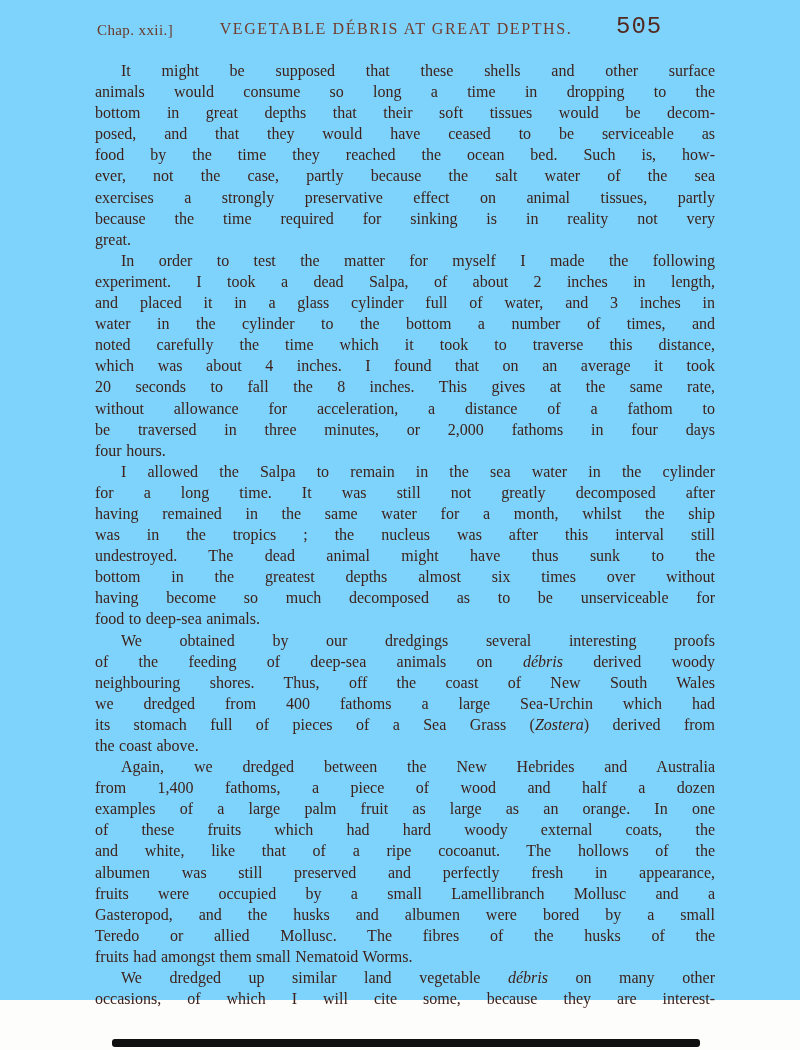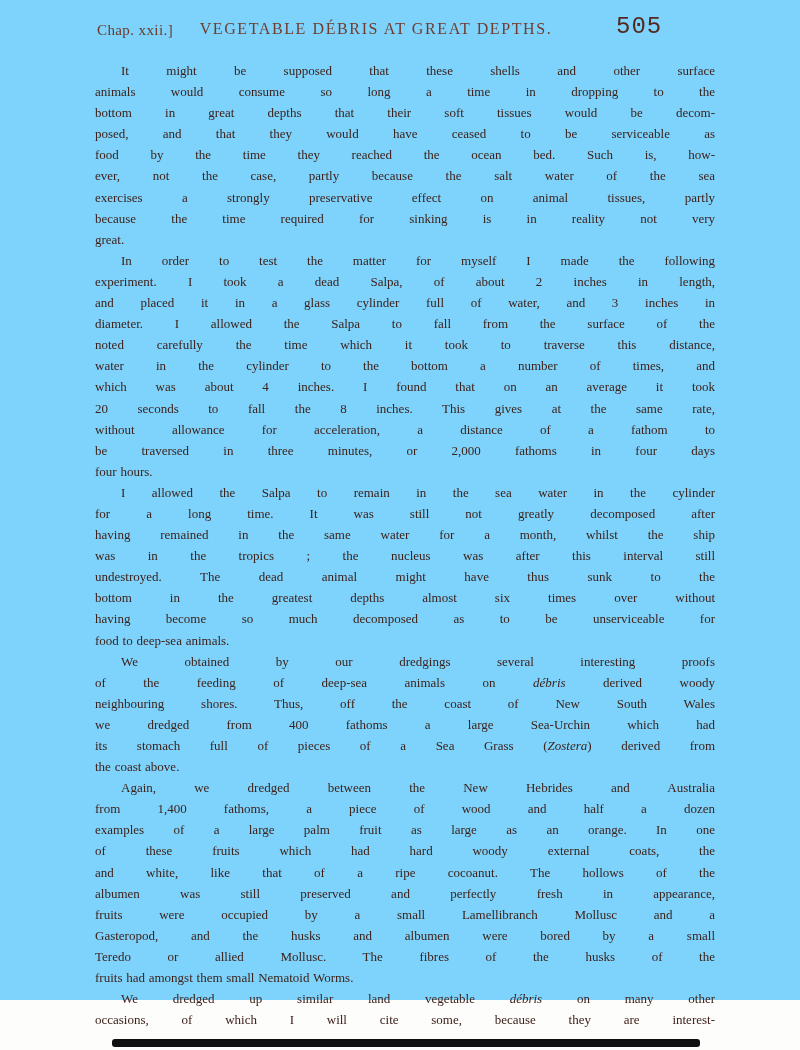--- a/index.html
+++ b/index.html
@@ -23,21 +23,21 @@
   #chapter-label {
     position: absolute;
     left: 97px;
     top: 22px;
     font-size: 15px;
     letter-spacing: 0.4px;
     color: #6b382a;
   }
   #page-title {
     position: absolute;
-    left: 376px;
+    left: 396px;
     top: 20px;
     transform: translateX(-50%);
     font-size: 16px;
     letter-spacing: 1.6px;
     white-space: nowrap;
     color: #713c2c;
   }
   #page-number {
     position: absolute;
     left: 616px;
@@ -51,21 +51,21 @@
   #body-text {
     position: absolute;
     left: 95px;
     top: 60px;
     width: 620px;
     color: #3e221b;
   }
   .line {
     height: 21.1px;
     line-height: 21.1px;
-    font-size: 13px;
+    font-size: 16px;
     text-align: justify;
     text-align-last: justify;
     overflow: hidden;
     word-spacing: 0.5px;
   }
   .line.first {
     text-indent: 26px;
   }
   .line.para-end {
     text-align-last: left;
@@ -104,23 +104,22 @@
         <div class="line"><span>food by the time they reached the ocean bed. Such is, how-</span></div>
         <div class="line"><span>ever, not the case, partly because the salt water of the sea</span></div>
         <div class="line"><span>exercises a strongly preservative effect on animal tissues, partly</span></div>
         <div class="line"><span>because the time required for sinking is in reality not very</span></div>
         <div class="line para-end"><span>great.</span></div>
       </div>
       <div>
         <div class="line first"><span>In order to test the matter for myself I made the following</span></div>
         <div class="line"><span>experiment. I took a dead Salpa, of about 2 inches in length,</span></div>
         <div class="line"><span>and placed it in a glass cylinder full of water, and 3 inches in</span></div>
-        <div class="line"><span>diameter. I allowed the Salpa to fall from the surface of the</span></div>
+        <div class="line"><span>water in the cylinder to the bottom a number of times, and</span></div>
         <div class="line"><span>noted carefully the time which it took to traverse this distance,</span></div>
-        <div class="line"><span>water in the cylinder to the bottom a number of times, and</span></div>
         <div class="line"><span>which was about 4 inches. I found that on an average it took</span></div>
         <div class="line"><span>20 seconds to fall the 8 inches. This gives at the same rate,</span></div>
         <div class="line"><span>without allowance for acceleration, a distance of a fathom to</span></div>
         <div class="line"><span>be traversed in three minutes, or 2,000 fathoms in four days</span></div>
         <div class="line para-end"><span>four hours.</span></div>
       </div>
       <div>
         <div class="line first"><span>I allowed the Salpa to remain in the sea water in the cylinder</span></div>
         <div class="line"><span>for a long time. It was still not greatly decomposed after</span></div>
         <div class="line"><span>having remained in the same water for a month, whilst the ship</span></div>

